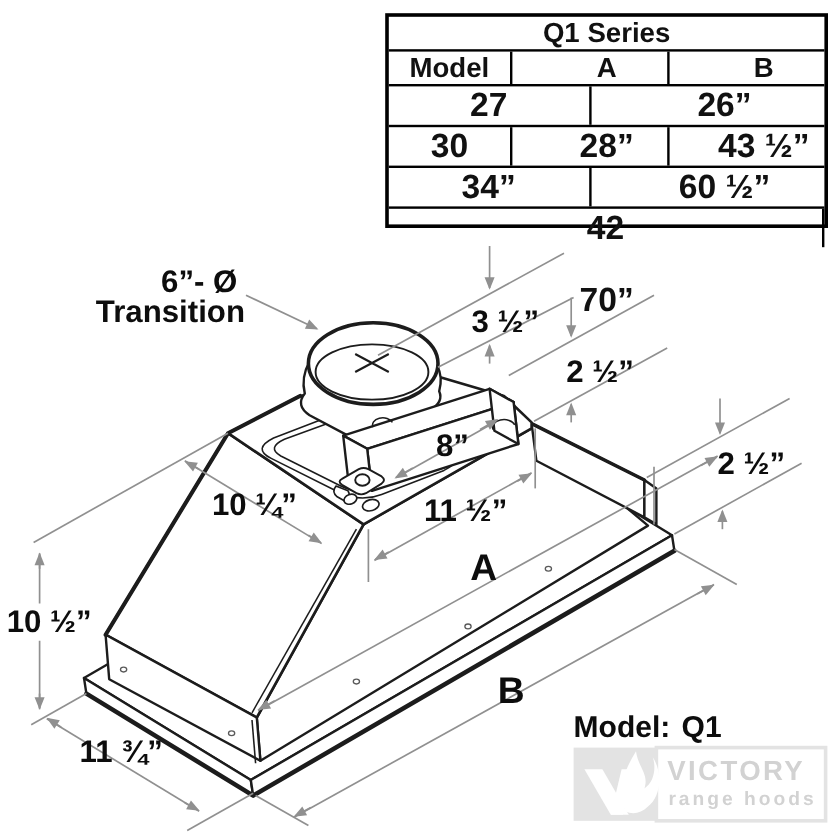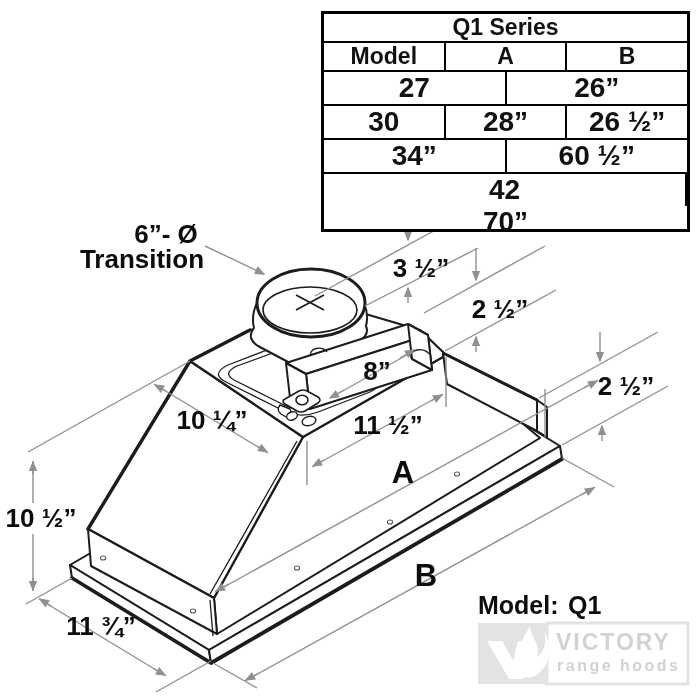--- a/index.html
+++ b/index.html
@@ -1,24 +1,24 @@
 <!DOCTYPE html>
 <html><head>
 <meta charset="utf-8">
 <style>
   html,body{margin:0;padding:0;background:#fff;}
   #stage{position:relative;width:700px;height:700px;background:#fff;overflow:hidden;
          font-family:"Liberation Sans",sans-serif;}
   
-  .spec-table{position:absolute;left:321px;top:11px;width:369px;height:221px;
+  .spec-table{position:absolute;left:321px;top:11px;width:369px;height:179px;
               border:3px solid #000;box-sizing:border-box;display:flex;flex-direction:column;
               background:#fff;font-weight:bold;color:#111;}
   .t-title{flex:0 0 27px;border-bottom:2px solid #000;display:flex;align-items:center;
            justify-content:center;font-size:23px;}
-  .t-row{flex:1 1 auto;display:flex;border-bottom:2px solid #000;}
+  .t-row{flex:1 1 auto;display:flex;border-bottom:2px solid #000;gap:28px;}
   .t-row:last-child{border-bottom:none;flex-direction:column;}
   .t-row > div{flex:1 1 33%;display:flex;align-items:center;justify-content:center;
                border-right:2px solid #000;font-size:28px;}
   .t-row > div:last-child{border-right:none;}
   .t-head > div{font-size:23px;}
   
   svg{position:absolute;left:0;top:0;}
   .body-ln{fill:#fff;stroke:#1c1c1c;stroke-width:2;stroke-linejoin:round;}
   .thin-ln{fill:none;stroke:#1c1c1c;stroke-width:1.3;stroke-linejoin:round;}
   .thick-ln{fill:none;stroke:#1c1c1c;stroke-width:3.8;stroke-linejoin:round;stroke-linecap:round;}
@@ -201,21 +201,21 @@
       <div>A</div>
       <div>B</div>
     </div>
     <div class="t-row">
       <div>27</div>
       <div>26”</div>
     </div>
     <div class="t-row">
       <div>30</div>
       <div>28”</div>
-      <div>26 ½”</div>
+      <div>43 ½”</div>
     </div>
     <div class="t-row">
       <div>34”</div>
       <div>60 ½”</div>
     </div>
     <div class="t-row">
       <div>42</div>
       <div>70”</div>
     </div>
   </div>

